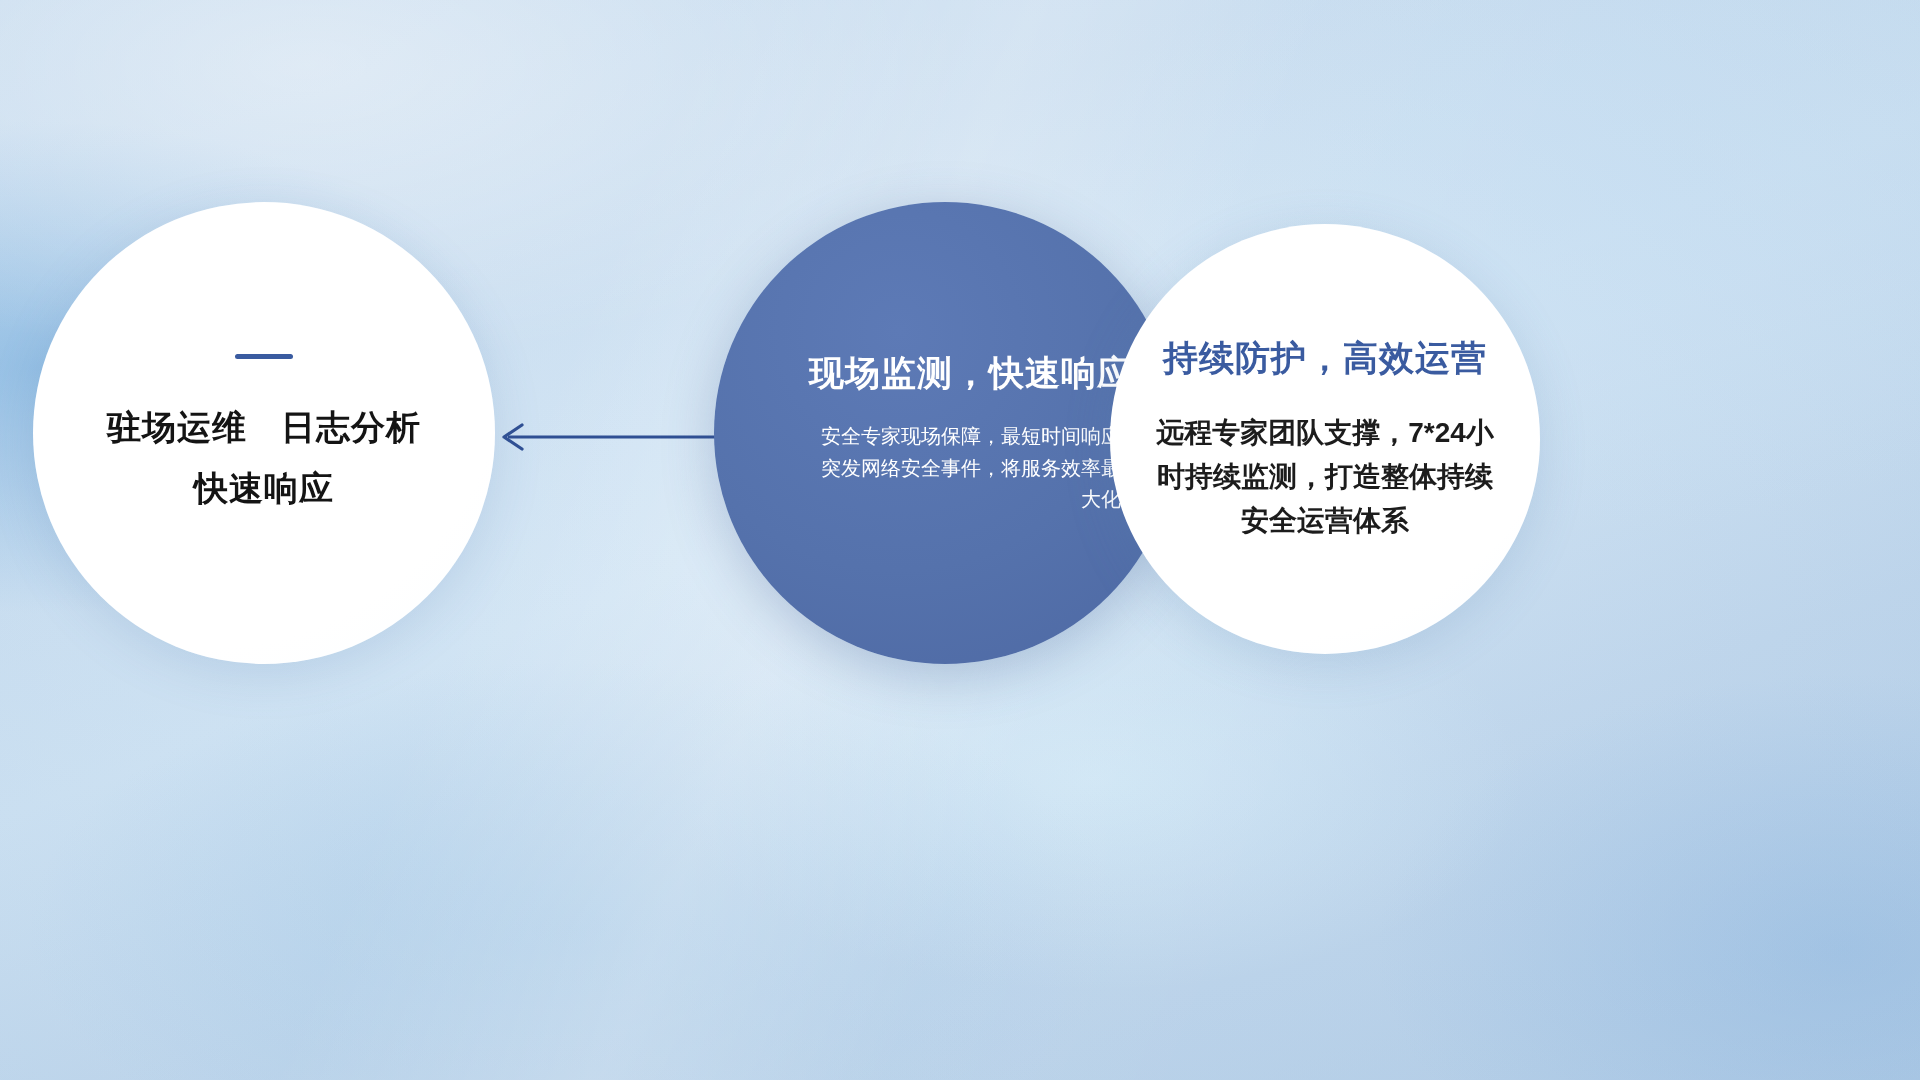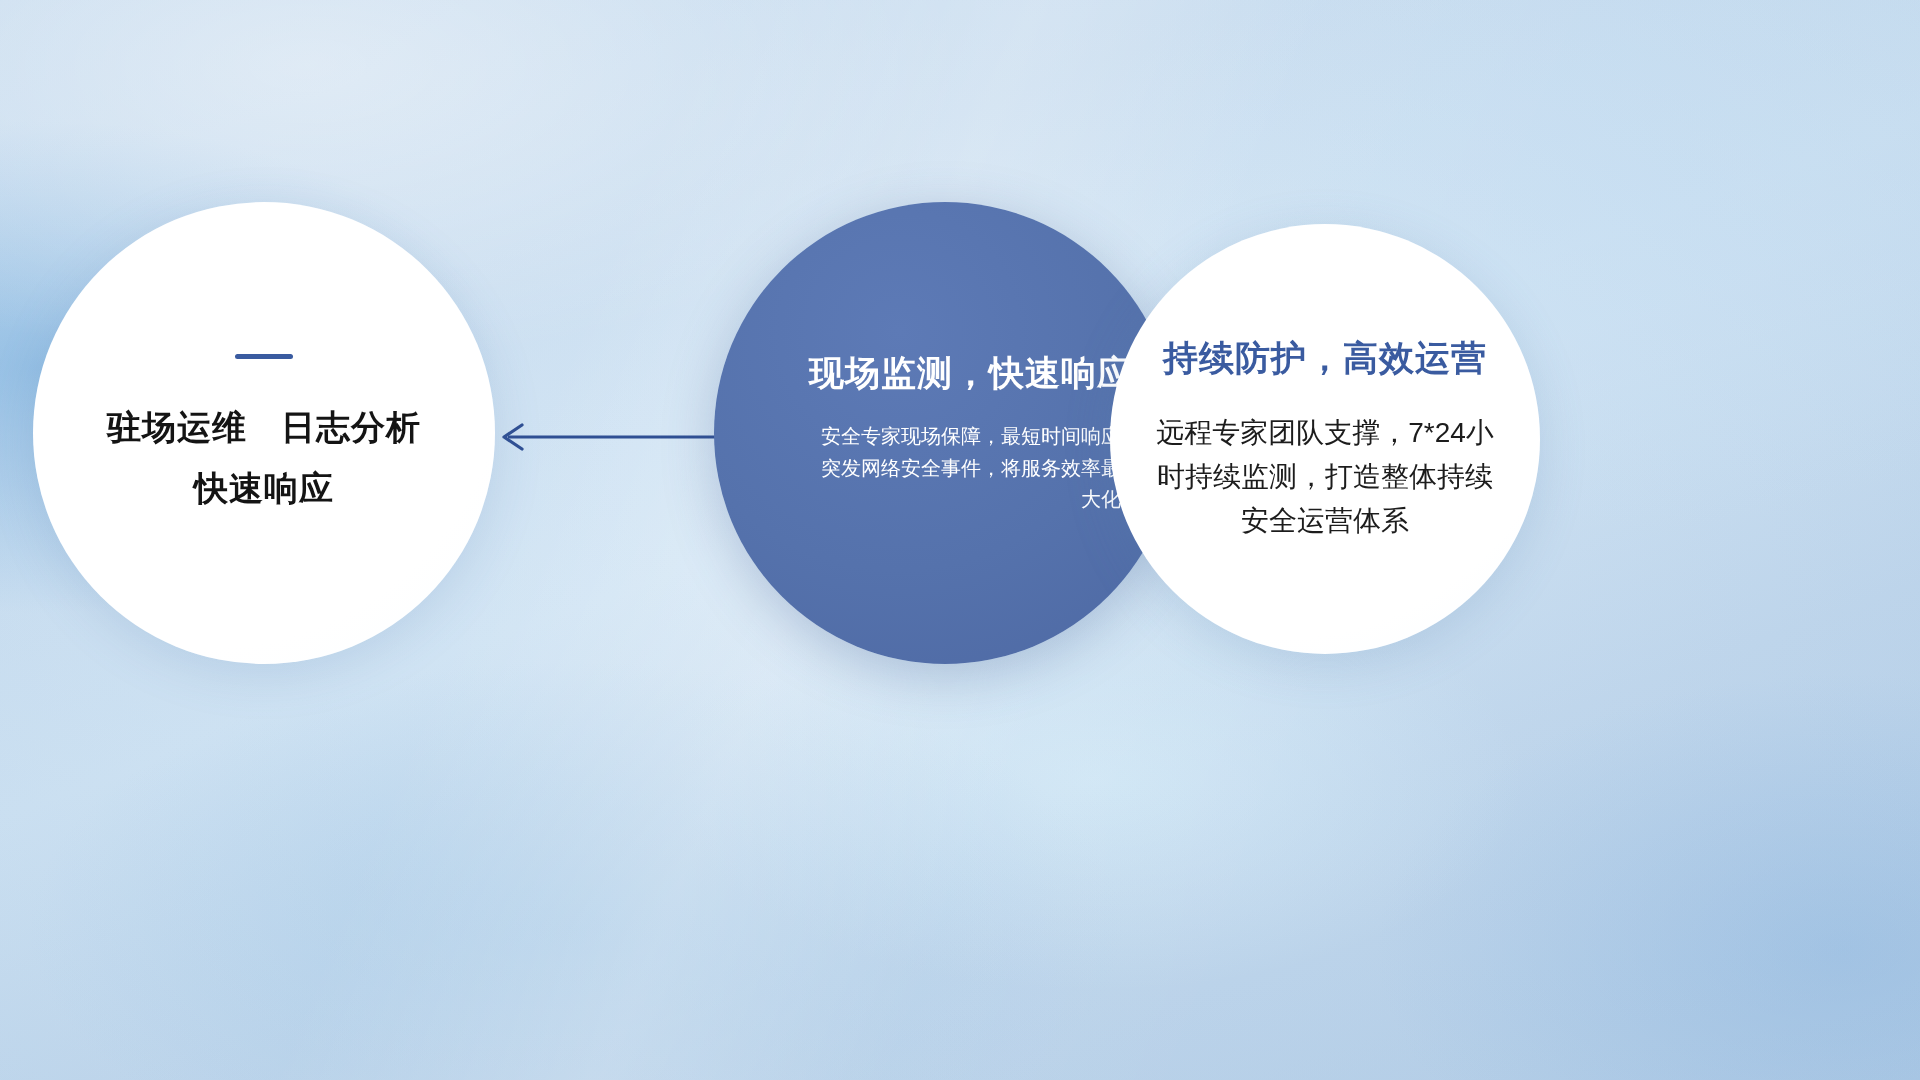--- a/index.html
+++ b/index.html
@@ -146,20 +146,21 @@
     white-space: nowrap;
     margin-bottom: 29px;
   }
 
   #circle-continuous .node-body {
     font-size: 28px;
     line-height: 1.58;
     color: #1c1c1c;
     width: 352px;
     text-align: center;
+    font-weight: bold;
   }
 
   
   #flow-arrow {
     position: absolute;
     left: 486px;
     top: 412px;
     width: 270px;
     height: 50px;
     z-index: 2;

